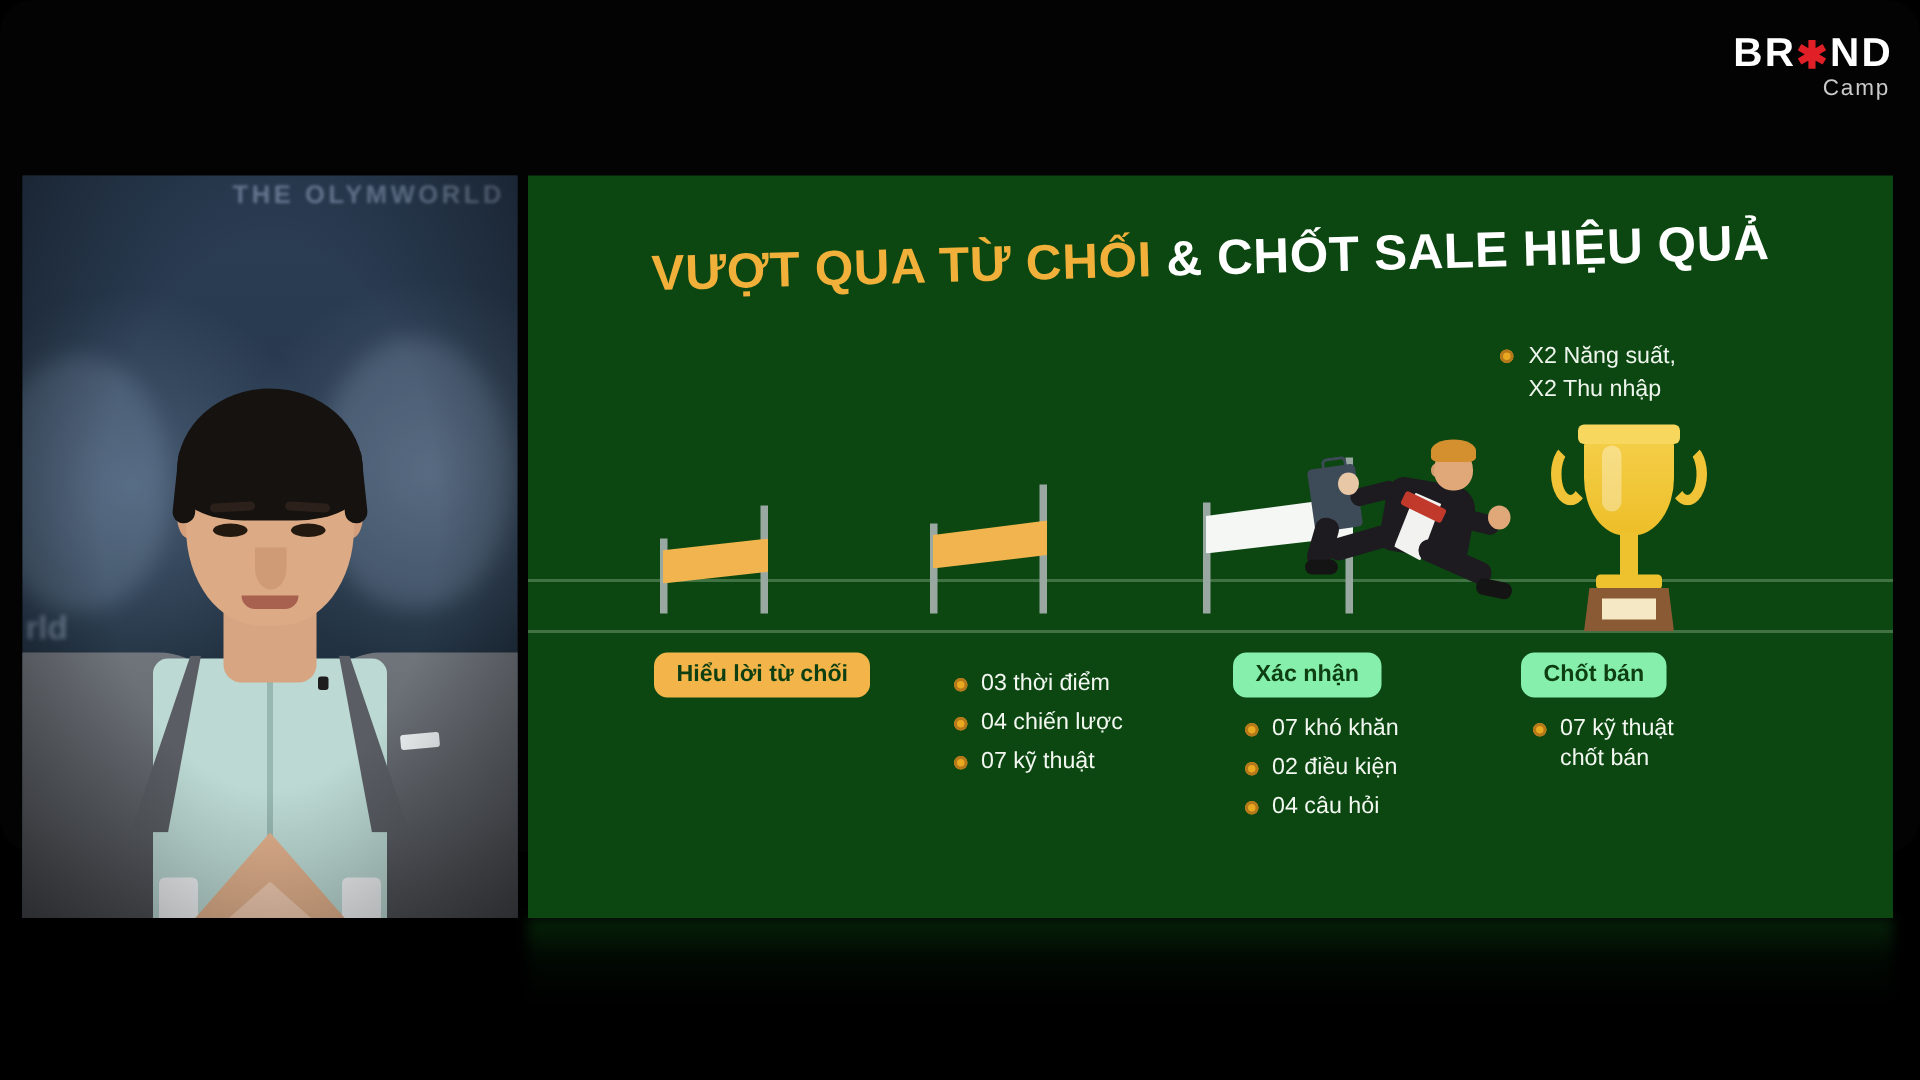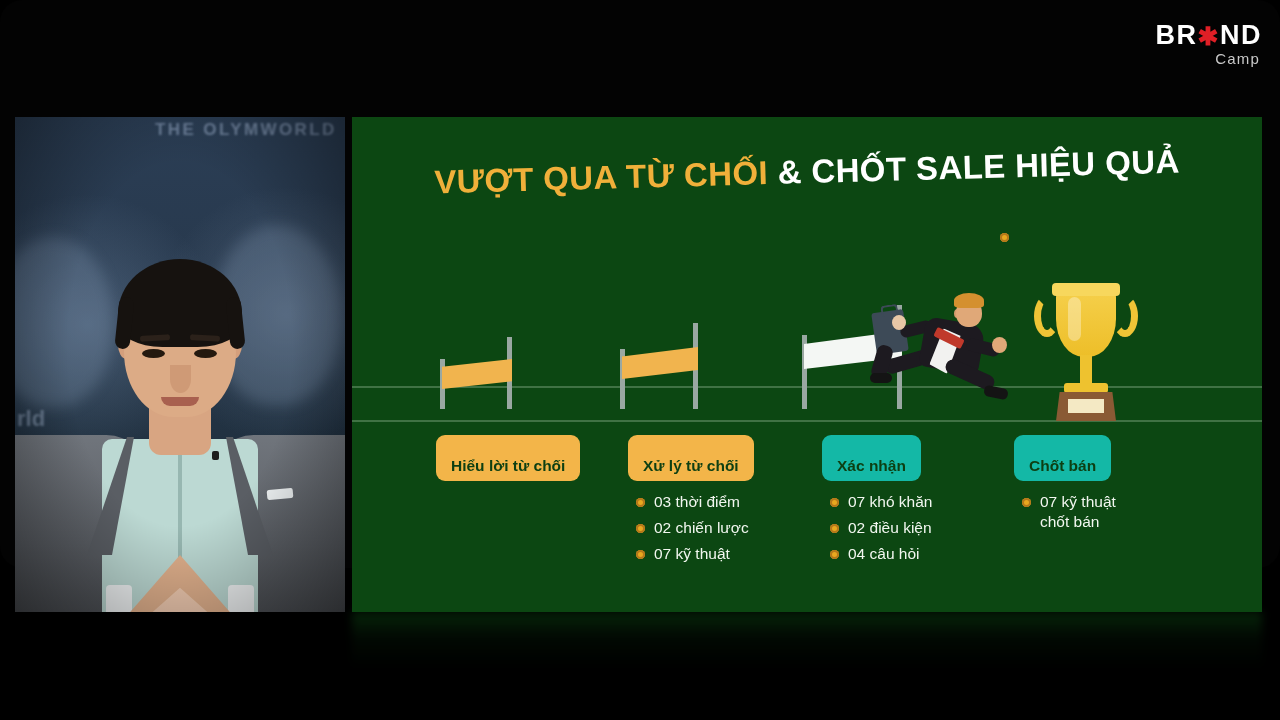--- a/index.html
+++ b/index.html
@@ -343,30 +343,30 @@
   
   .cards { position: absolute; left: 0; top: 318px; width: 910px; display: flex; }
   .card { position: relative; }
   .card-1 { left: 84px; width: 180px; }
   .card-2 { left: 96px; width: 180px; }
   .card-3 { left: 110px; width: 180px; }
   .card-4 { left: 122px; width: 180px; }
 
   .card-pill {
     display: inline-block;
-    padding: 22px 15px 7px;
+    padding: 6px 15px 7px;
     border-radius: 9px;
     font-size: 15.5px;
     font-weight: 700;
     color: #0d3f12;
     white-space: nowrap;
     line-height: 1.1;
   }
   .pill-amber { background: #f3b549; }
-  .pill-white { background: #14b8a6; }
+  .pill-white { background: #86efac; }
 
   .card-list { margin-top: 11px; padding-left: 8px; list-style: none; }
   .card-list li {
     display: flex;
     align-items: flex-start;
     gap: 9px;
     margin-bottom: 6px;
   }
   .card-list .li-text {
     color: #f2f7f0;
@@ -420,20 +420,22 @@
   <div class="slide-glow"></div>
 
   <div class="slide">
 
     <div class="slide-title">
       <span class="title-a">VƯỢT QUA TỪ CHỐI</span><span class="title-b"> &amp; CHỐT SALE HIỆU QUẢ</span>
     </div>
 
     <div class="callout">
       <span class="bullet-dot"></span>
+      <span class="callout-text">X2 Năng suất,
+X2 Thu nhập</span>
     </div>
 
     <div class="track-line track-1"></div>
     <div class="track-line track-2"></div>
 
     <div class="hurdle hurdle-1">
       <div class="h-post post-a"></div>
       <div class="h-post post-b"></div>
       <div class="h-bar bar-amber"></div>
     </div>
@@ -479,29 +481,28 @@
       <div class="t-plaque"></div>
     </div>
 
     <div class="cards">
 
       <div class="card card-1">
         <div class="card-pill pill-amber">Hiểu lời từ chối</div>
       </div>
 
       <div class="card card-2">
-        <div class="card-pill pill-amber">Xử lý từ chối</div>
         <ul class="card-list">
           <li>
             <span class="bullet-dot"></span>
             <span class="li-text">03 thời điểm</span>
           </li>
           <li>
             <span class="bullet-dot"></span>
-            <span class="li-text">02 chiến lược</span>
+            <span class="li-text">04 chiến lược</span>
           </li>
           <li>
             <span class="bullet-dot"></span>
             <span class="li-text">07 kỹ thuật</span>
           </li>
         </ul>
       </div>
 
       <div class="card card-3">
         <div class="card-pill pill-white">Xác nhận</div>

